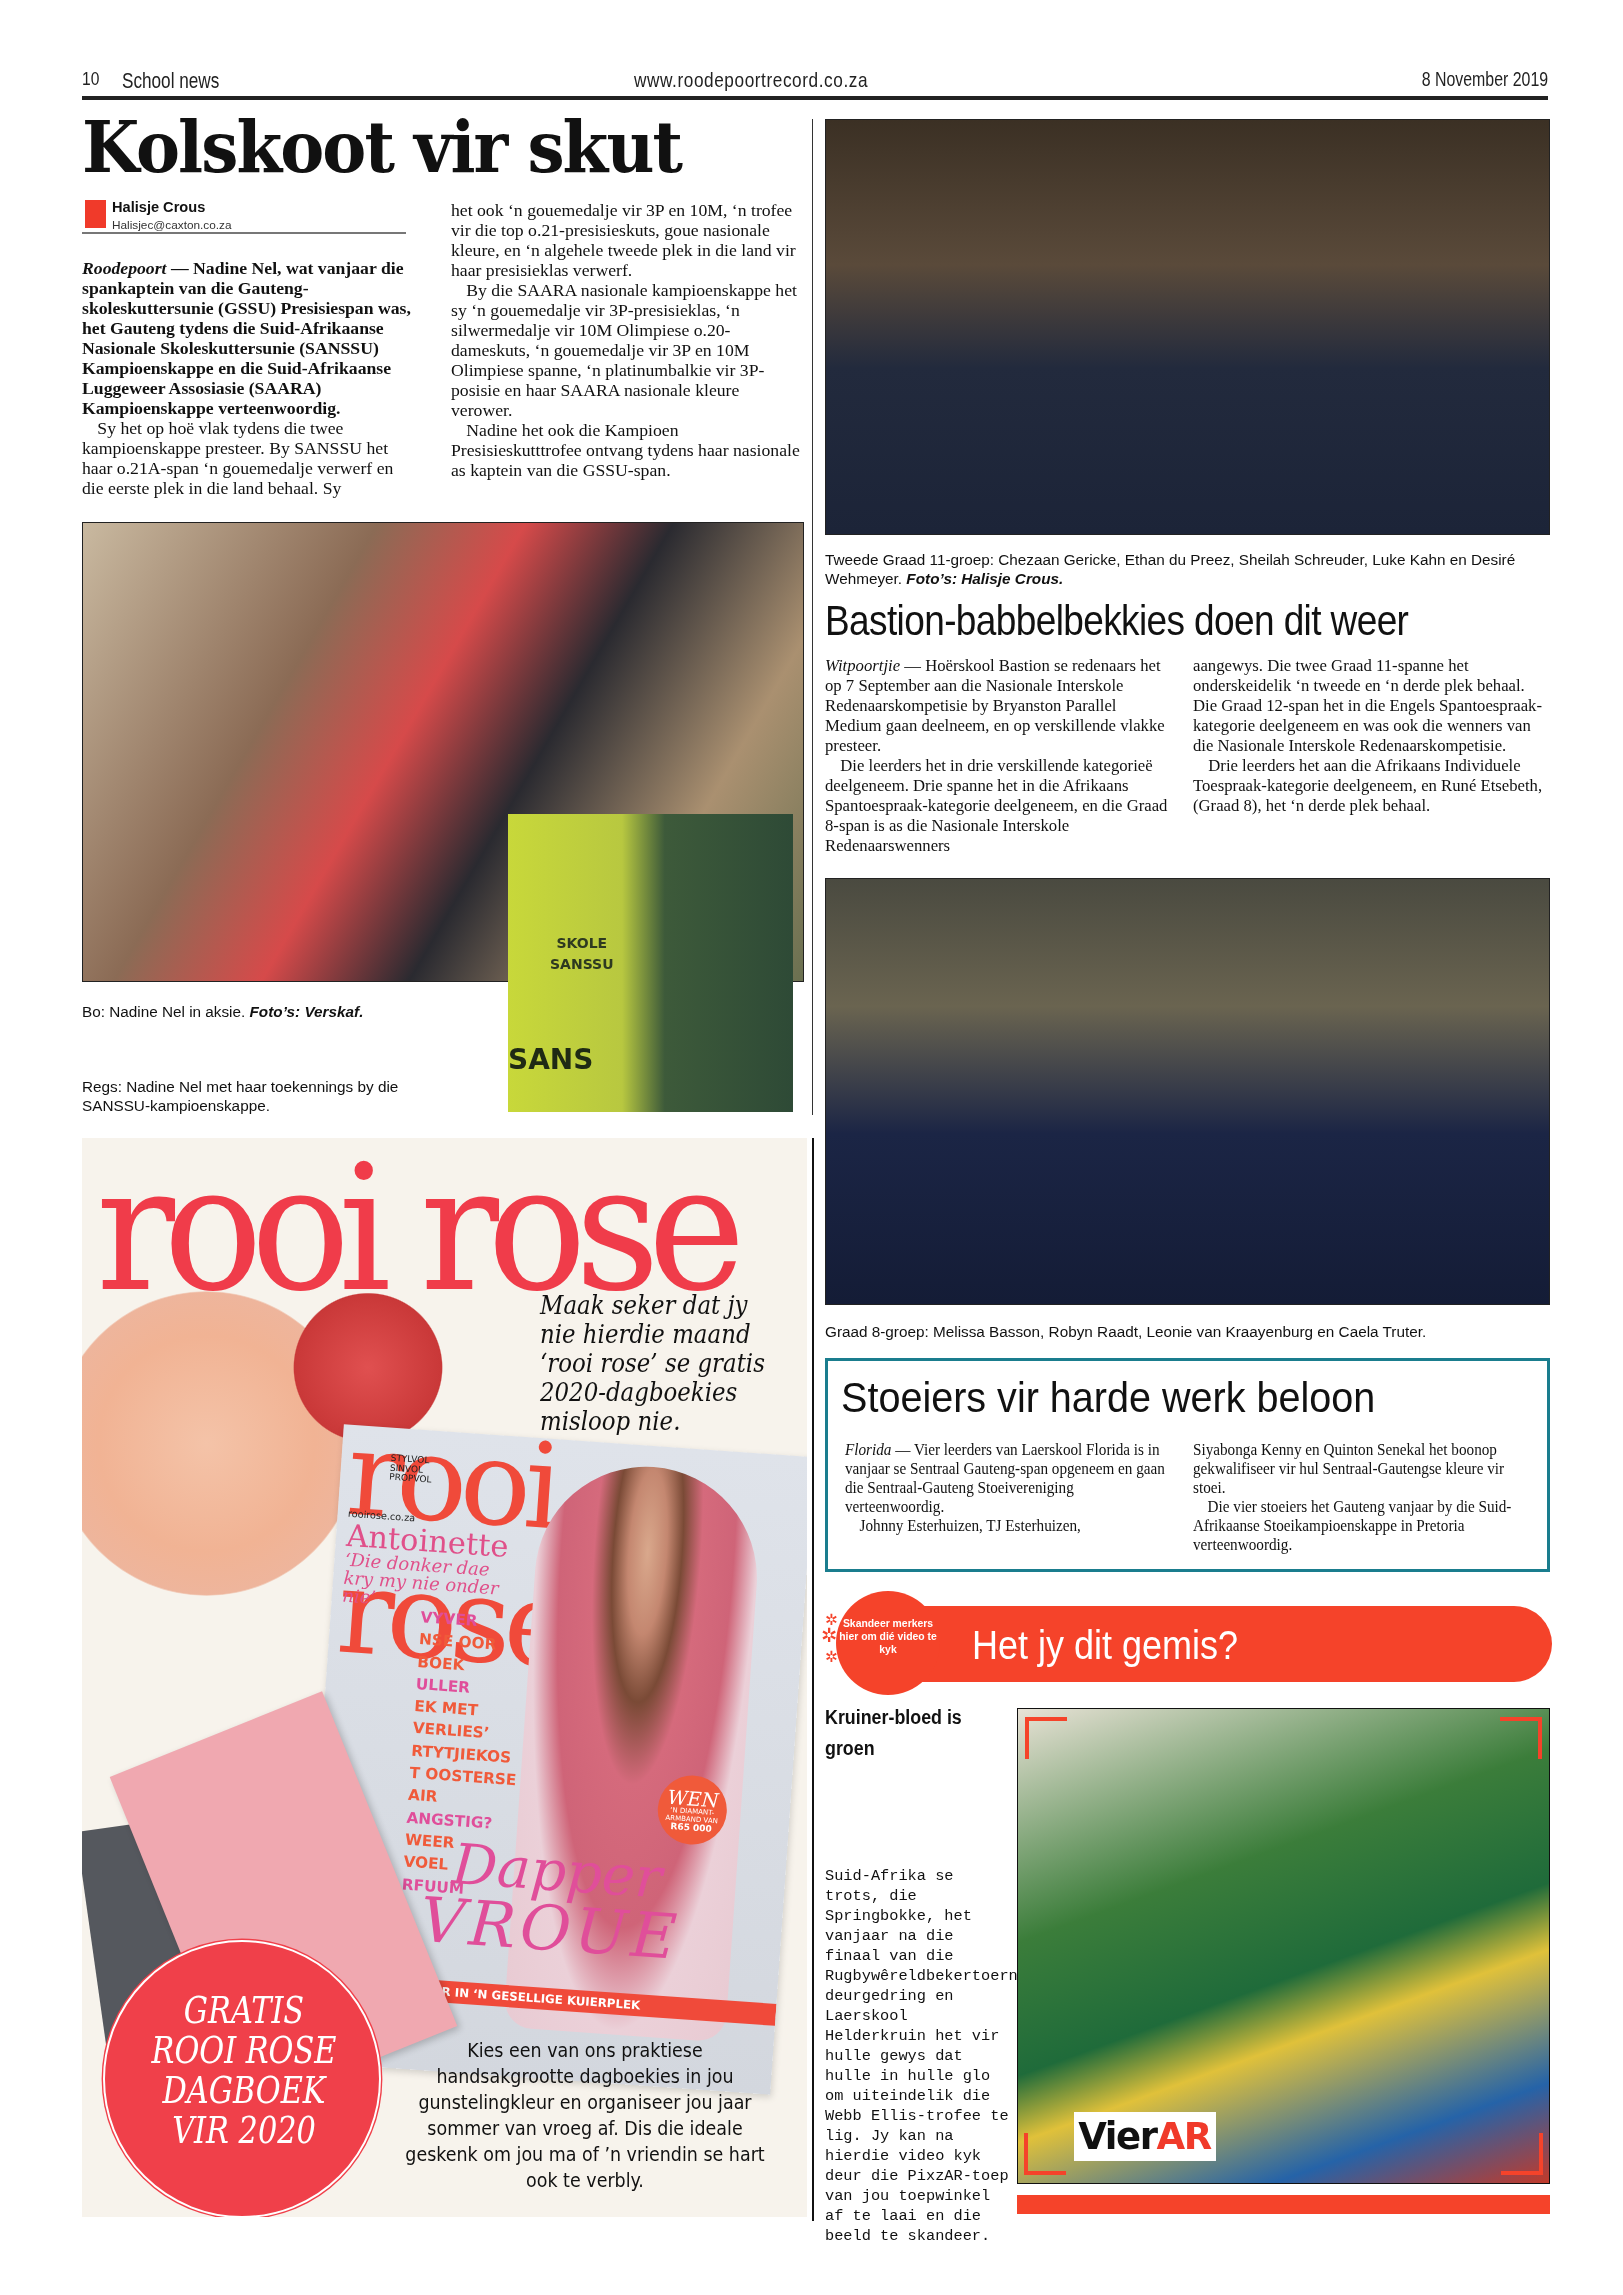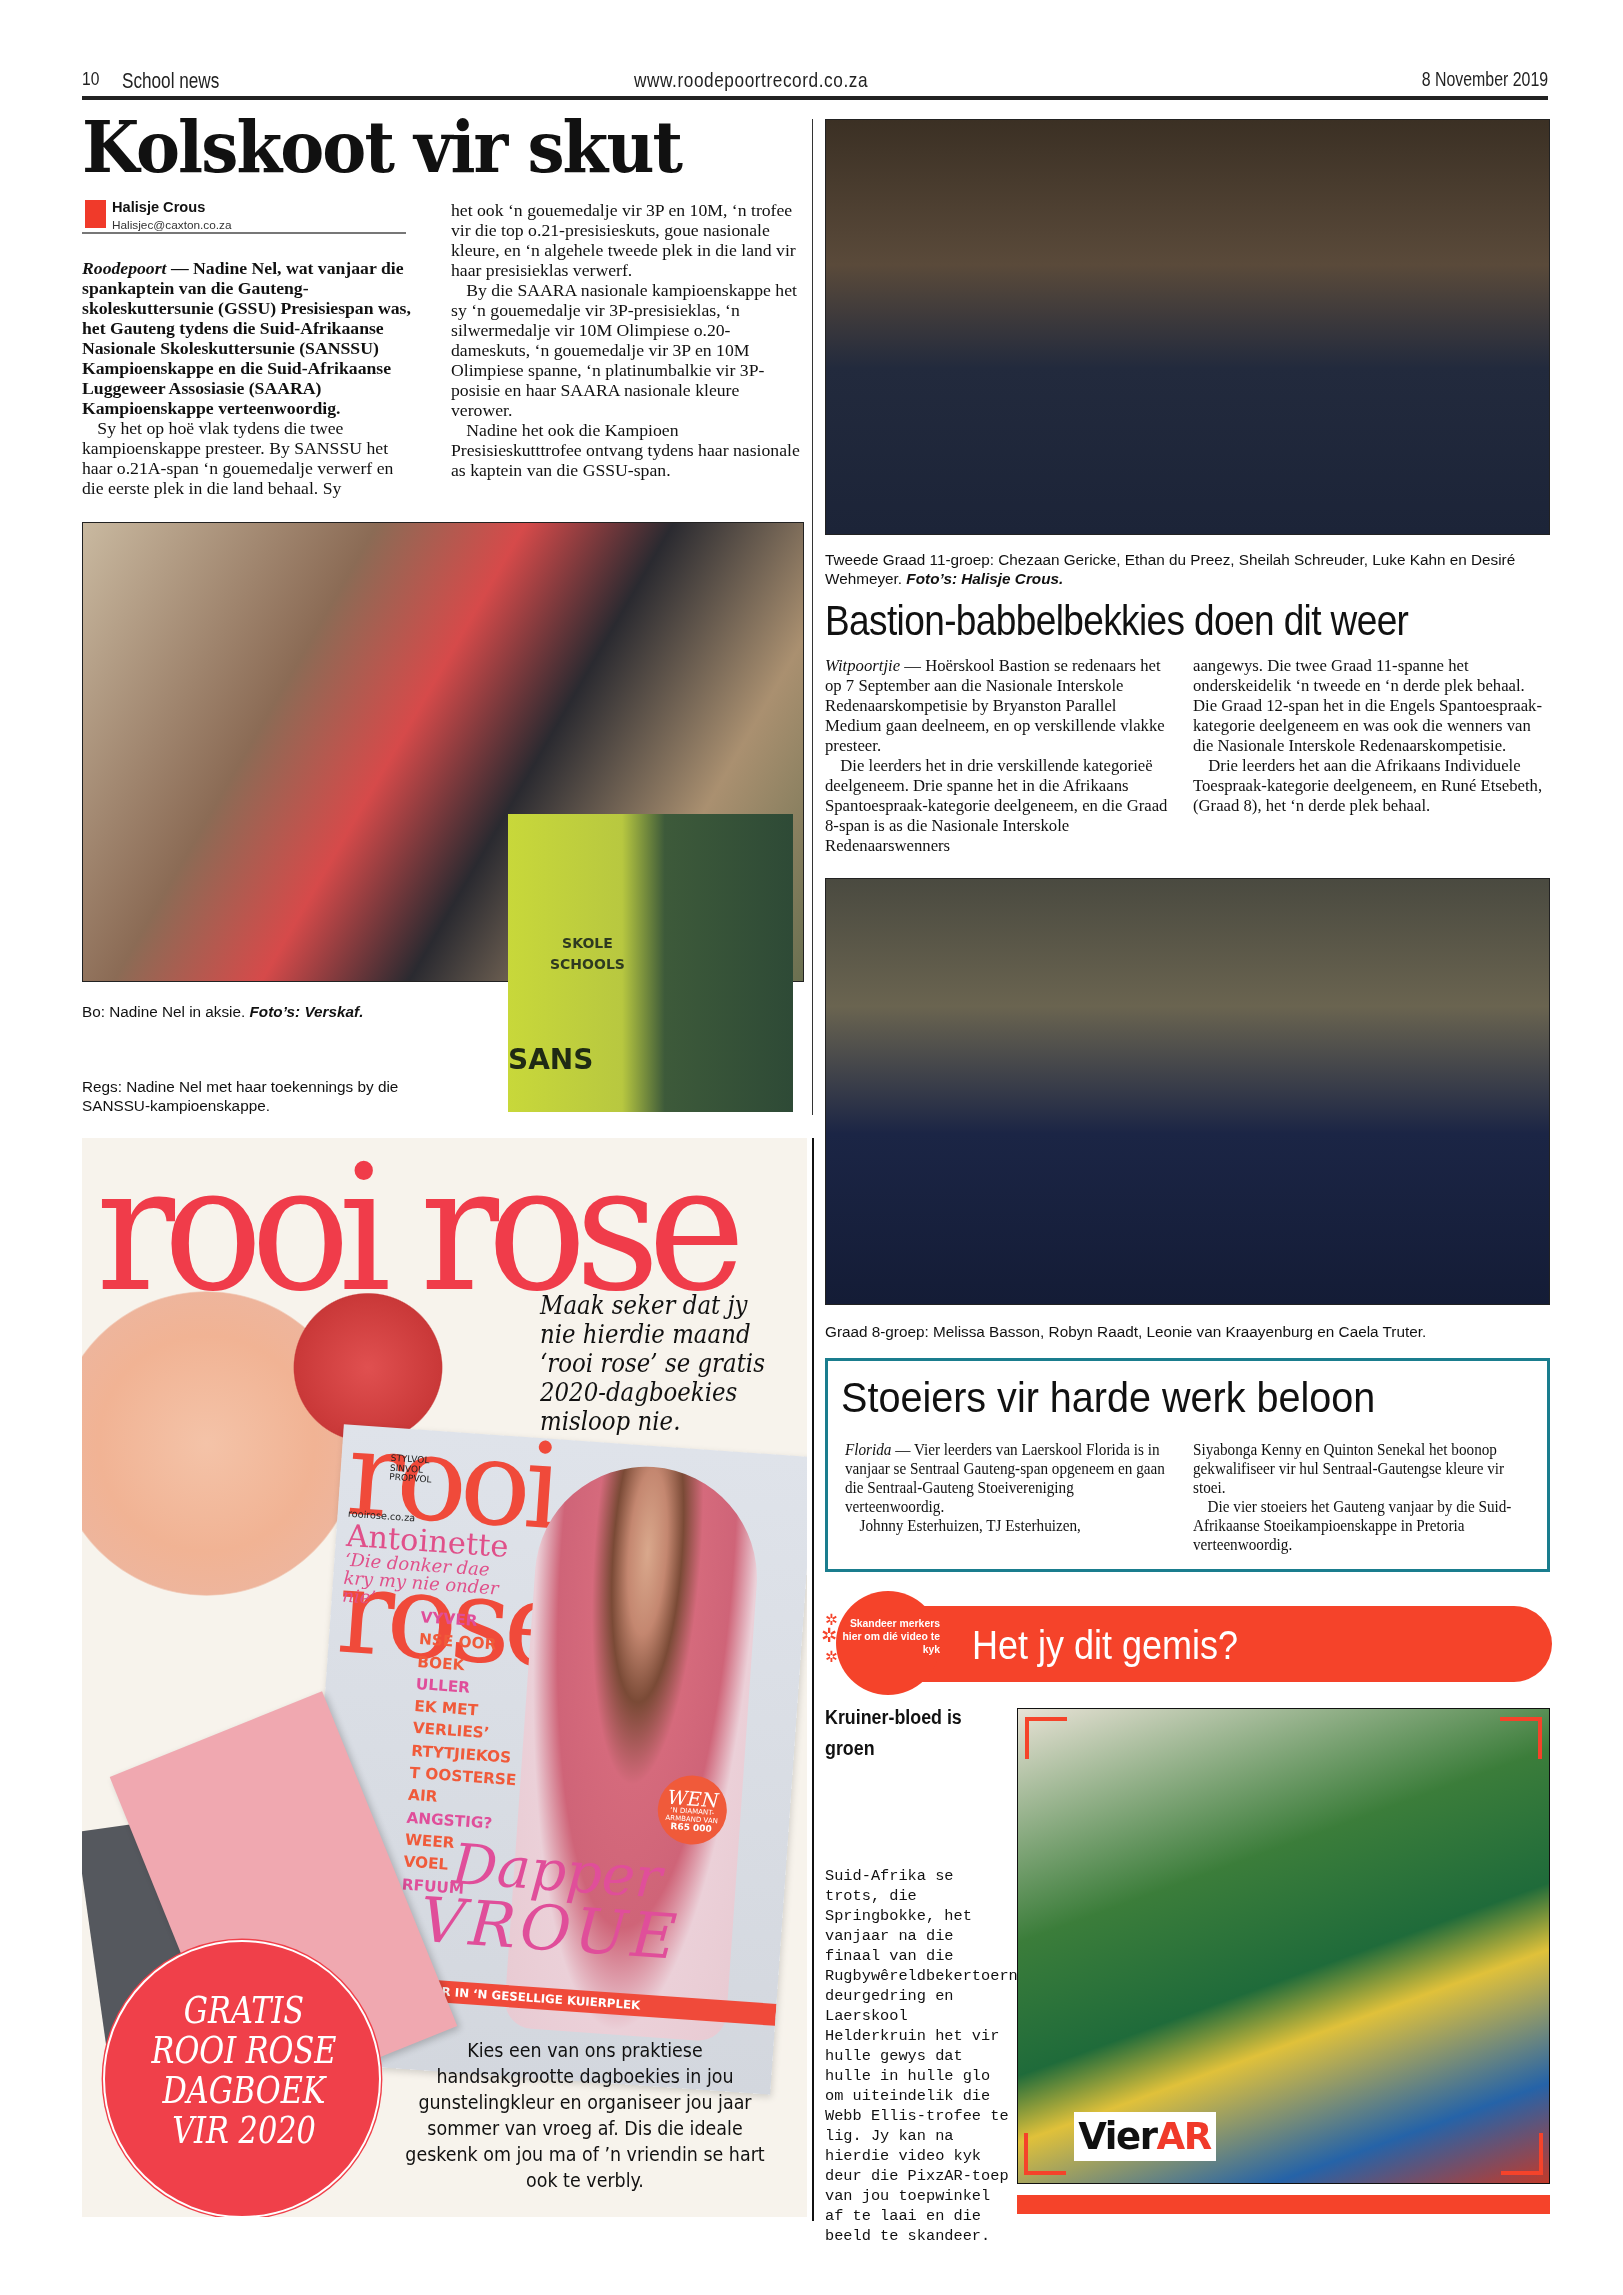--- a/index.html
+++ b/index.html
@@ -55,21 +55,21 @@
 
   
   .stoei-box { left: 825px; top: 1358px; width: 725px; height: 214px; border: 3.5px solid #1a7d8e; }
   .h3 { left: 841px; top: 1373px; font-family: "Liberation Sans", sans-serif; font-size: 43px; transform: scaleX(0.92); transform-origin: left; white-space: nowrap; }
   .col5 { left: 845px; top: 1440px; width: 340px; font-size: 16px; line-height: 19px; transform: scaleX(0.95); transform-origin: left; }
   .col6 { left: 1193px; top: 1440px; width: 354px; font-size: 16px; line-height: 19px; transform: scaleX(0.95); transform-origin: left; }
 
   
   .gemis-bar { left: 920px; top: 1606px; width: 632px; height: 76px; background: #f5432a; border-radius: 0 38px 38px 0; }
   .gemis-circle { left: 836px; top: 1591px; width: 104px; height: 104px; background: #f5432a; border-radius: 50%; }
-  .gemis-circle span { position: absolute; left: 0; top: 26px; width: 104px; text-align: right; color: #fff; font-family: "Liberation Sans", sans-serif; font-weight: bold; font-size: 10.4px; line-height: 13px; }
+  .gemis-circle span { position: absolute; left: 0; top: 26px; width: 104px; text-align: center; color: #fff; font-family: "Liberation Sans", sans-serif; font-weight: bold; font-size: 10.4px; line-height: 13px; }
   .gemis-gear { color: #f5432a; font-size: 15.3px; line-height: 15.3px; }
   .gemis-title { left: 972px; top: 1623px; font-family: "Liberation Sans", sans-serif; font-size: 40px; color: #fff; transform: scaleX(0.9); transform-origin: left; white-space: nowrap; }
   .kruiner-h { left: 825px; top: 1702px; width: 180px; font-family: "Liberation Sans", sans-serif; font-weight: bold; font-size: 19.4px; line-height: 30.5px; transform: scaleX(0.92); transform-origin: left; }
   .kruiner-body { left: 825px; top: 1866px; width: 187px; font-family: Liberation Mono, monospace; font-size: 15.3px; line-height: 20px; }
   .ph-rugby { left: 1017px; top: 1708px; width: 533px; height: 476px; background: linear-gradient(160deg,#e8e2d6 0%,#3b7d3a 35%,#1f6b3a 55%,#e0c13a 65%,#2563a8 85%,#c23a2a 100%); border: 1.4px solid #111; }
   .corner { position: absolute; width: 42px; height: 42px; border-color: #f5432a; border-style: solid; }
   .c-tl { left: 7px; top: 8.3px; border-width: 4.2px 0 0 4.2px; }
   .c-tr { right: 7px; top: 8.3px; border-width: 4.2px 4.2px 0 0; }
   .c-bl { left: 5.6px; bottom: 8.3px; border-width: 0 0 4.2px 4.2px; }
   .c-br { right: 5.6px; bottom: 8.3px; border-width: 0 4.2px 4.2px 0; }
@@ -131,21 +131,21 @@
 <div class="abs body-text col2">
   <p>het ook ‘n gouemedalje vir 3P en 10M, ‘n trofee vir die top o.21-presisieskuts, goue nasionale kleure, en ‘n algehele tweede plek in die land vir haar presisieklas verwerf.</p>
   <p class="ind">By die SAARA nasionale kampioenskappe het sy ‘n gouemedalje vir 3P-presisieklas, ‘n silwermedalje vir 10M Olimpiese o.20-dameskuts, ‘n gouemedalje vir 3P en 10M Olimpiese spanne, ‘n platinumbalkie vir 3P-posisie en haar SAARA nasionale kleure verower.</p>
   <p class="ind">Nadine het ook die Kampioen Presisieskutttrofee ontvang tydens haar nasionale as kaptein van die GSSU-span.</p>
 </div>
 
 <div class="abs photo ph-shoot"></div>
 <div class="abs photo ph-award">
   <div class="skole">
     <div>SKOLE</div>
-    <div>SCHOOLS</div>
+    <div>SANSSU</div>
   </div>
   <div class="sans">SANS</div>
 </div>
 <div class="abs caption cap-bo">
   <span>Bo: Nadine Nel in aksie.</span> <b>Foto’s: Verskaf.</b>
 </div>
 <div class="abs caption cap-regs">Regs: Nadine Nel met haar toekennings by die SANSSU-kampioenskappe.</div>
 
 <div class="abs photo ph-group11"></div>
 <div class="abs caption cap-g11">

